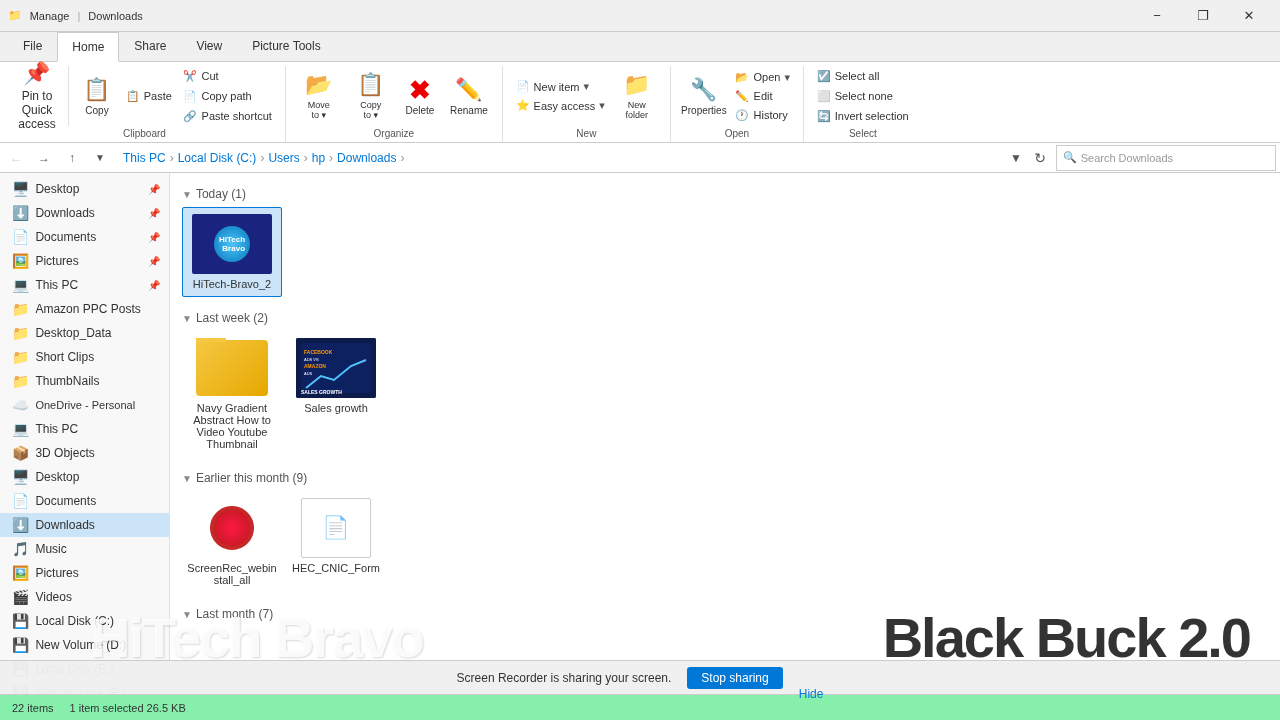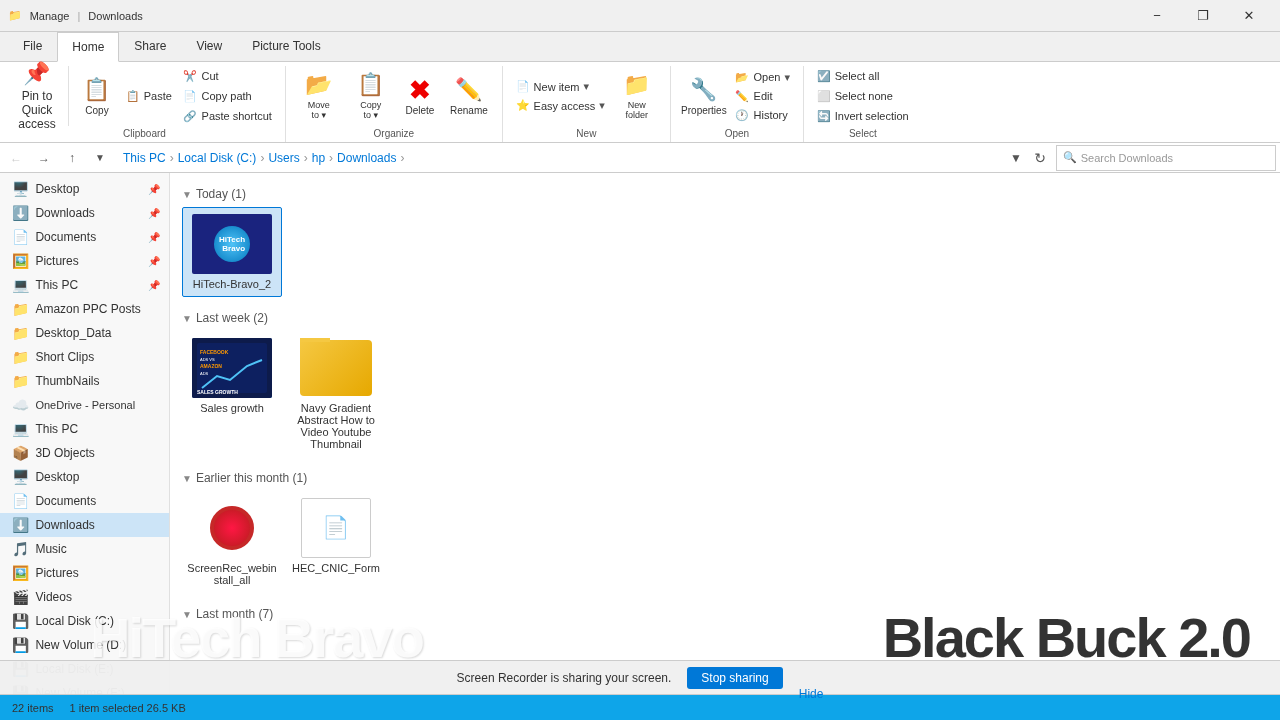--- a/index.html
+++ b/index.html
@@ -340,21 +340,21 @@
       width: 18px; height: 18px;
       background: #ff9900;
       border-radius: 50%;
       display: flex; align-items: center; justify-content: center;
       font-size: 5px; color: #000; font-weight: bold; text-align: center;
     }
 
     
     .status-bar {
       height: 26px;
-      background: #0ea5e9;
+      background: #86efac;
       border-top: 1px solid #ccc;
       display: flex;
       align-items: center;
       padding: 0 12px;
       font-size: 11px;
       color: #333;
       gap: 16px;
       position: absolute;
       bottom: 0; left: 0; right: 0;
     }
@@ -721,46 +721,46 @@
       </div>
     </div>
 
     <div class="section-header">
       <span class="chevron">▼</span>
       <span>Last week (2)</span>
     </div>
     <div class="file-grid">
       <div class="file-item">
         <div class="file-thumb">
+          <div class="thumb-folder"></div>
+        </div>
+        <span class="file-name">Navy Gradient Abstract How to Video Youtube Thumbnail</span>
+      </div>
+      <div class="file-item">
+        <div class="file-thumb">
           <div class="thumb-sales">
             <svg width="80" height="60" viewBox="0 0 80 60">
               <rect width="80" height="60" fill="#0d1b4b"></rect>
               <rect x="5" y="5" width="70" height="50" fill="#0d2060" rx="2"></rect>
               <text x="8" y="16" font-size="5" fill="#ff9900" font-weight="bold">FACEBOOK</text>
               <text x="8" y="23" font-size="4" fill="#fff">ADS VS</text>
               <text x="8" y="30" font-size="5" fill="#ff9900" font-weight="bold">AMAZON</text>
               <text x="8" y="37" font-size="4" fill="#fff">ADS</text>
               <polyline points="10,50 25,38 38,42 55,28 70,22" stroke="#4fc3f7" stroke-width="2" fill="none"></polyline>
               <text x="5" y="56" font-size="5" fill="#fff" font-weight="bold">SALES GROWTH</text>
             </svg>
           </div>
         </div>
         <span class="file-name">Sales growth</span>
       </div>
-      <div class="file-item">
-        <div class="file-thumb">
-          <div class="thumb-folder"></div>
-        </div>
-        <span class="file-name">Navy Gradient Abstract How to Video Youtube Thumbnail</span>
-      </div>
     </div>
 
     <div class="section-header">
       <span class="chevron">▼</span>
-      <span>Earlier this month (1)</span>
+      <span>Earlier this month (9)</span>
     </div>
     <div class="file-grid">
       <div class="file-item">
         <div class="file-thumb">
           <div class="thumb-recording">
             <div class="rec-circle"></div>
           </div>
         </div>
         <span class="file-name">ScreenRec_webinstall_all</span>
       </div>

